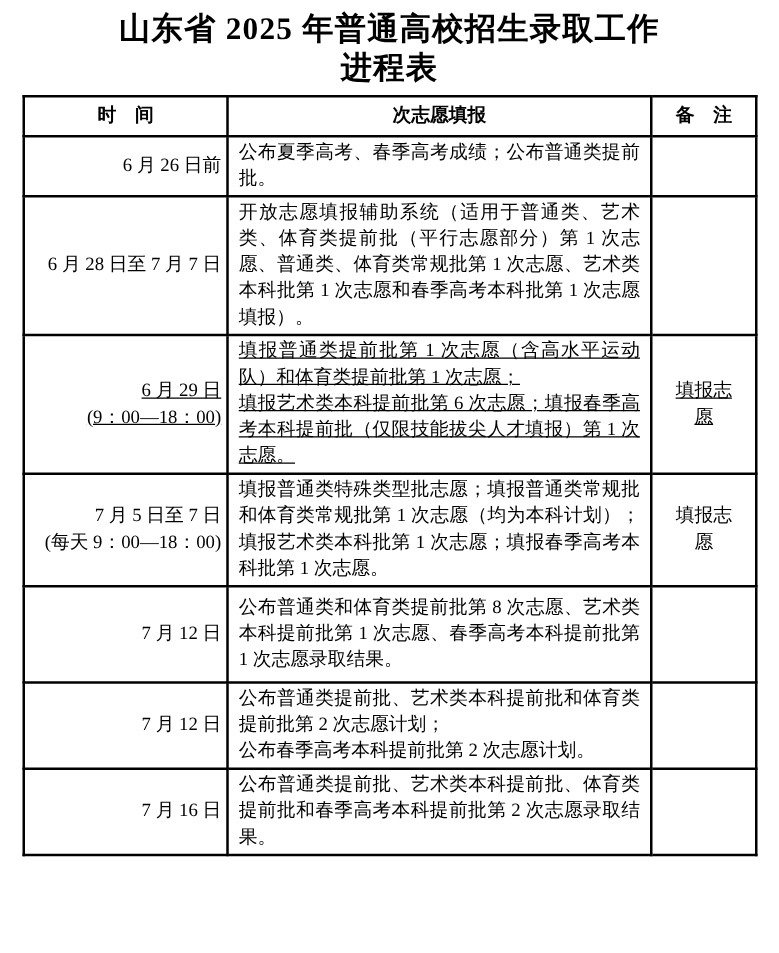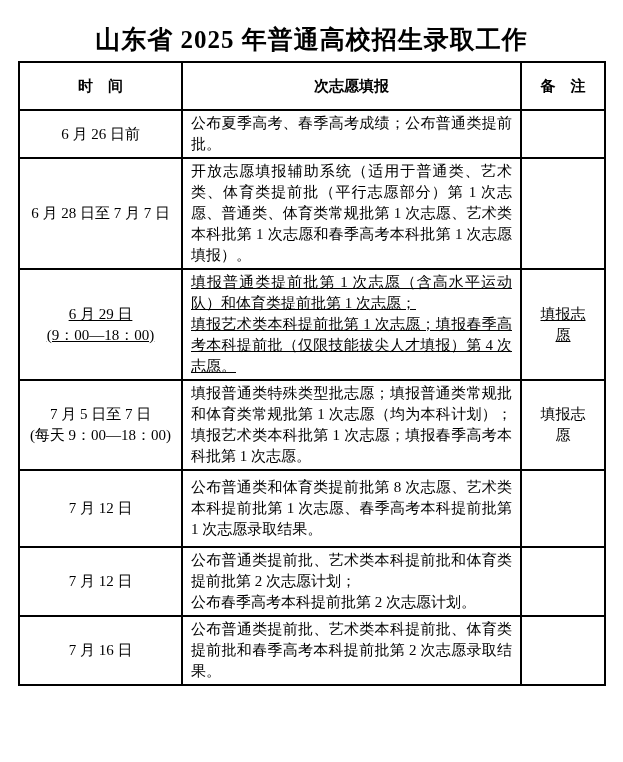--- a/index.html
+++ b/index.html
@@ -11,45 +11,44 @@
     color: #000;
   }
   .page { width: 623px; height: 762px; overflow: hidden; position: relative; }
   .title-block {
     padding-top: 8px;
     text-align: center;
     font-weight: bold;
     font-size: 25px;
     line-height: 31px;
     letter-spacing: 1px;
-    margin-top: 16px;
   }
   table.doc-table {
     margin: 6px 0 0 18px;
     width: 586px;
     table-layout: fixed;
     border-collapse: collapse;
   }
   col.c-time { width: 163px; }
   col.c-content { width: 339px; }
   col.c-note { width: 84px; }
   th, td {
     border: 2px solid #000;
     font-size: 15px;
     line-height: 21px;
     vertical-align: middle;
   }
   th {
-    height: 48px;
+    height: 32px;
     font-weight: bold;
     text-align: center;
     padding: 2px;
     border-radius: 12px;
   }
-  td.time-cell  { text-align: center; padding: 2px 4px; }
+  td.time-cell  { text-align: right; padding: 2px 4px; }
   td.content-cell { padding: 2px 8px; text-align: justify; }
   td.note-cell  { text-align: center; padding: 2px 18px; }
   .para { text-align: justify; }
   
   #rows tr:nth-child(1)  td { height: 36px; }
   #rows tr:nth-child(2)  td { height: 85px; }
   #rows tr:nth-child(3)  td { height: 88px; text-decoration: underline; }
   #rows tr:nth-child(4)  td { height: 42px; }
   #rows tr:nth-child(5)  td { height: 77px; }
   #rows tr:nth-child(6)  td { height: 63px; }
@@ -58,20 +57,21 @@
   #rows tr:nth-child(9)  td { height: 41px; }
   #rows tr:nth-child(10) td { height: 48px; }
   #rows tr:nth-child(11) td { height: 46px; }
 </style>
 </head>
 <body>
 
 <div class="page">
   <div class="title-block">
     <div>山东省 2025 年普通高校招生录取工作</div>
+    <div>进程表</div>
   </div>
 
   <table class="doc-table">
     <colgroup>
       <col class="c-time">
       <col class="c-content">
       <col class="c-note">
     </colgroup>
     <thead>
       <tr>
@@ -99,21 +99,21 @@
           </td>
           <td class="note-cell"></td>
         </tr>
         <tr>
           <td class="time-cell">
             <div class="time-line">6 月 29 日</div>
             <div class="time-line">(9：00—18：00)</div>
           </td>
           <td class="content-cell">
             <div class="para">填报普通类提前批第 1 次志愿（含高水平运动队）和体育类提前批第 1 次志愿；</div>
-            <div class="para">填报艺术类本科提前批第 1 次志愿；填报春季高考本科提前批（仅限技能拔尖人才填报）第 4 次志愿。</div>
+            <div class="para">填报艺术类本科提前批第 6 次志愿；填报春季高考本科提前批（仅限技能拔尖人才填报）第 1 次志愿。</div>
           </td>
           <td class="note-cell">填报志愿</td>
         </tr>
         <tr>
           <td class="time-cell">
             <div class="time-line">7 月 5 日至 7 日</div>
             <div class="time-line">(每天 9：00—18：00)</div>
           </td>
           <td class="content-cell">
             <div class="para">填报普通类特殊类型批志愿；填报普通类常规批和体育类常规批第 1 次志愿（均为本科计划）；填报艺术类本科批第 1 次志愿；填报春季高考本科批第 1 次志愿。</div>

